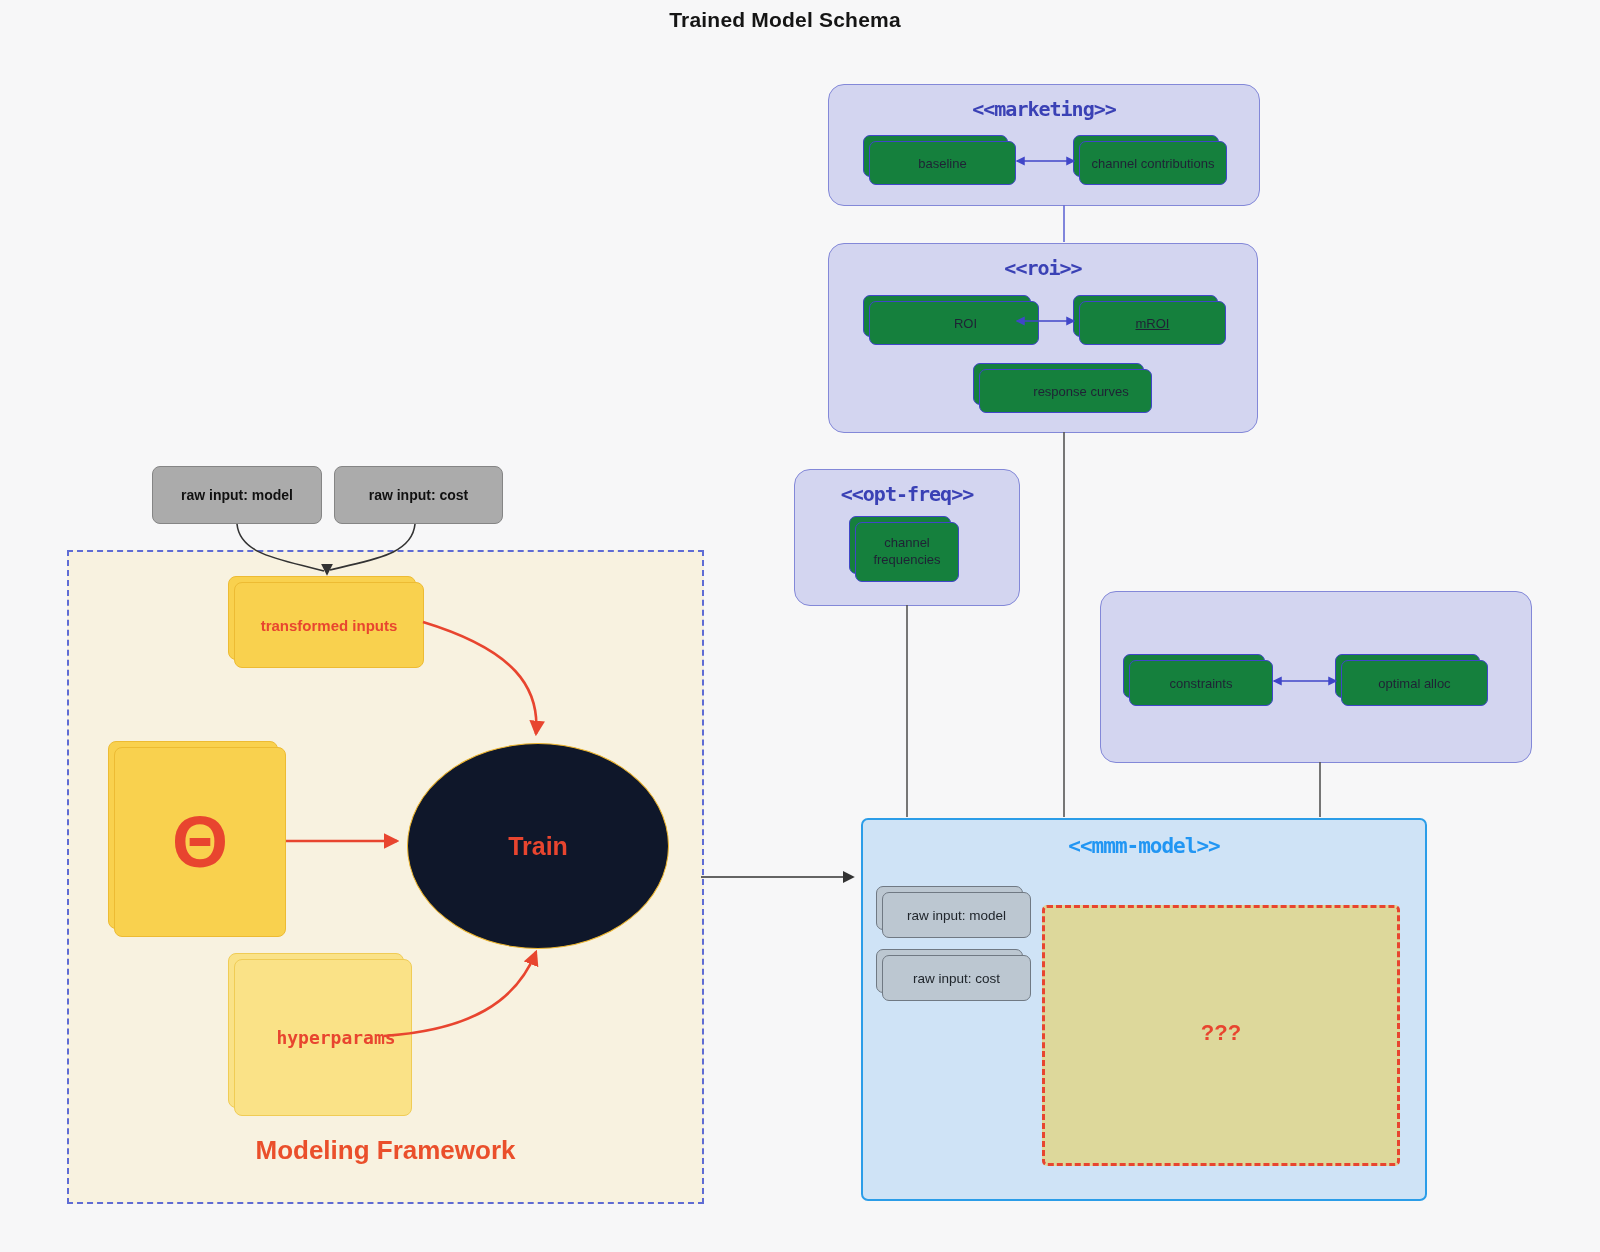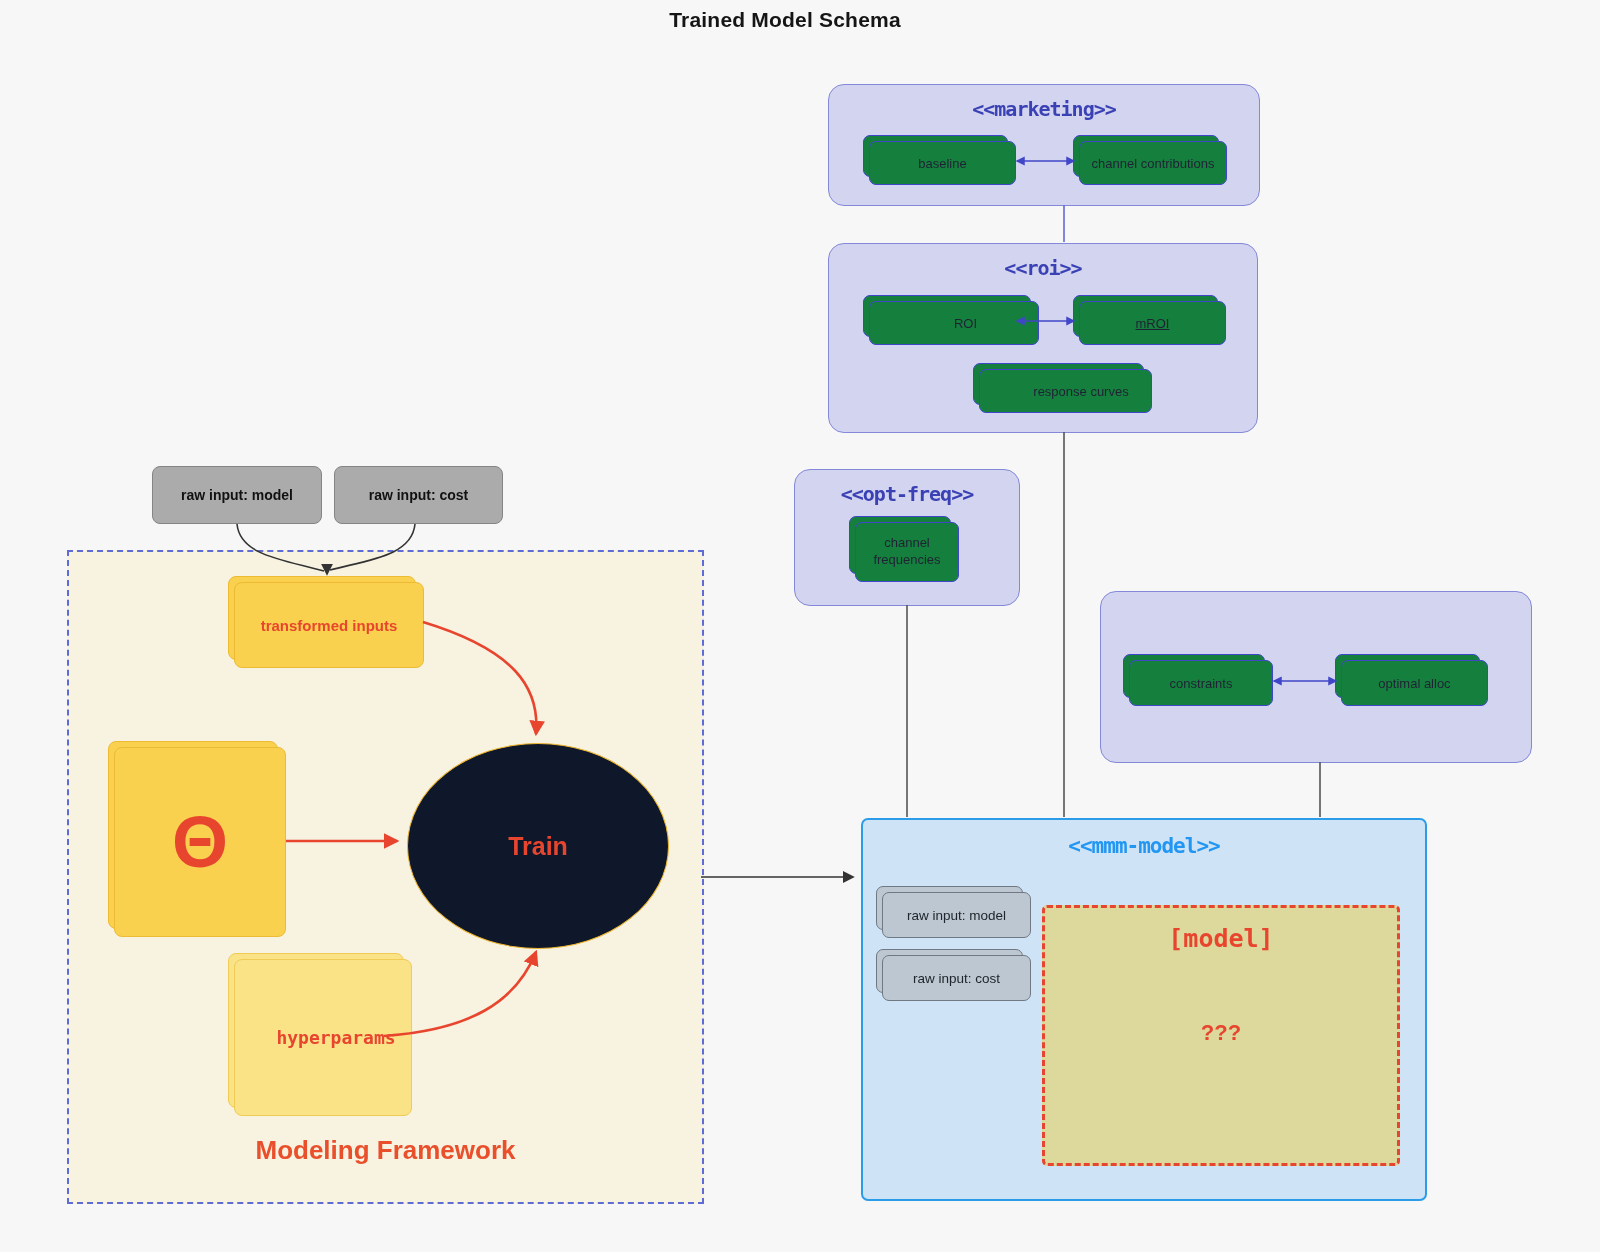--- a/index.html
+++ b/index.html
@@ -84,21 +84,20 @@
   <div class="pgroup" style="left:1100px;top:591px;width:430px;height:170px;">
     <div class="node stack pnode" style="left:28px;top:68px;width:142px;height:44px;">constraints</div>
     <div class="node stack pnode" style="left:240px;top:68px;width:145px;height:44px;">optimal alloc</div>
   </div>
 
   <div class="mmm" style="left:861px;top:818px;width:562px;height:379px;">
     <div class="gtitle">&lt;&lt;mmm-model&gt;&gt;</div>
     <div class="node stack gnode" style="left:19px;top:72px;width:147px;height:44px;">raw input: model</div>
     <div class="node stack gnode" style="left:19px;top:135px;width:147px;height:44px;">raw input: cost</div>
     <div class="model-dash" style="left:179px;top:85px;width:352px;height:255px;">
-      <div class="model-label">[model]</div>
       <div class="model-q">???</div>
     </div>
   </div>
 
   <div class="node stack graynode" style="left:152px;top:466px;width:168px;height:56px;">raw input: model</div>
   <div class="node stack graynode" style="left:334px;top:466px;width:167px;height:56px;">raw input: cost</div>
 
   <div class="framework" style="left:67px;top:550px;width:633px;height:650px;">
     <div class="node stack ynode red-sans" style="left:165px;top:30px;width:188px;height:84px;">transformed inputs</div>
     <div class="node stack ynode" style="left:45px;top:195px;width:170px;height:188px;">

